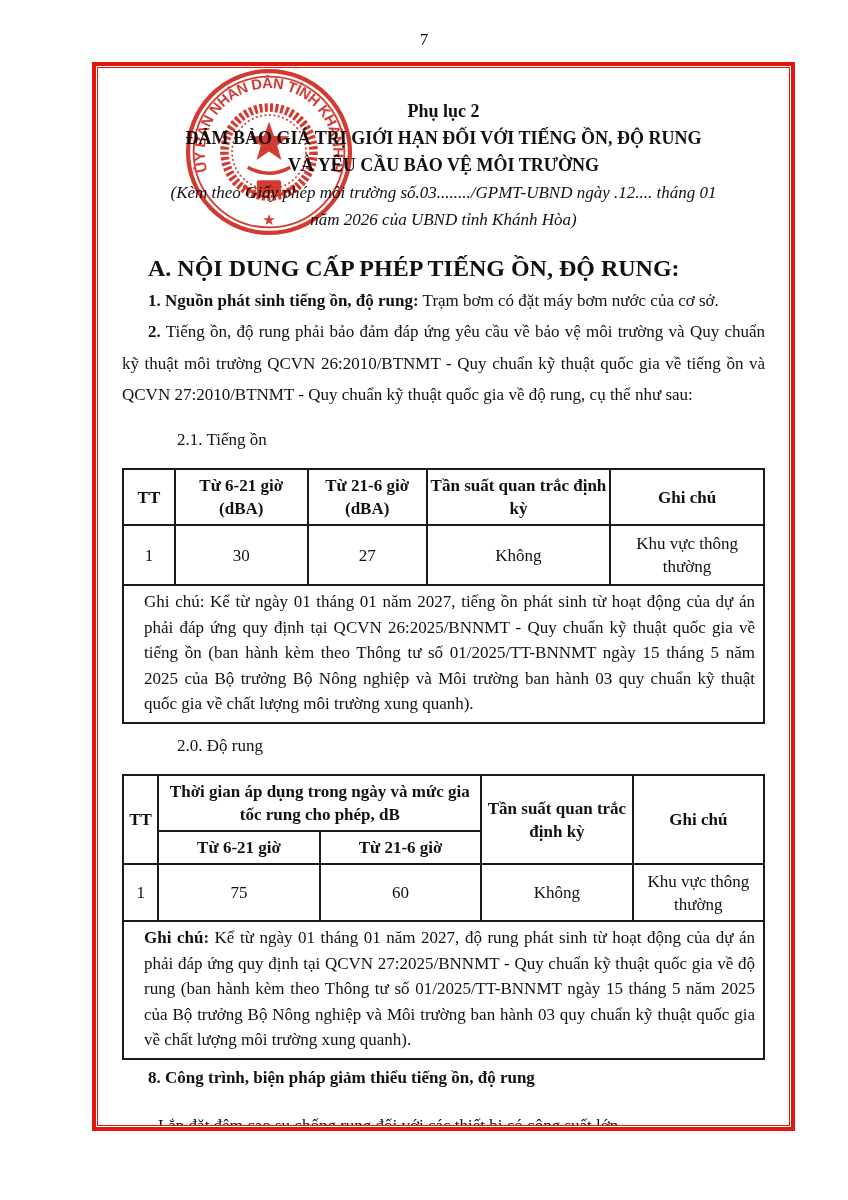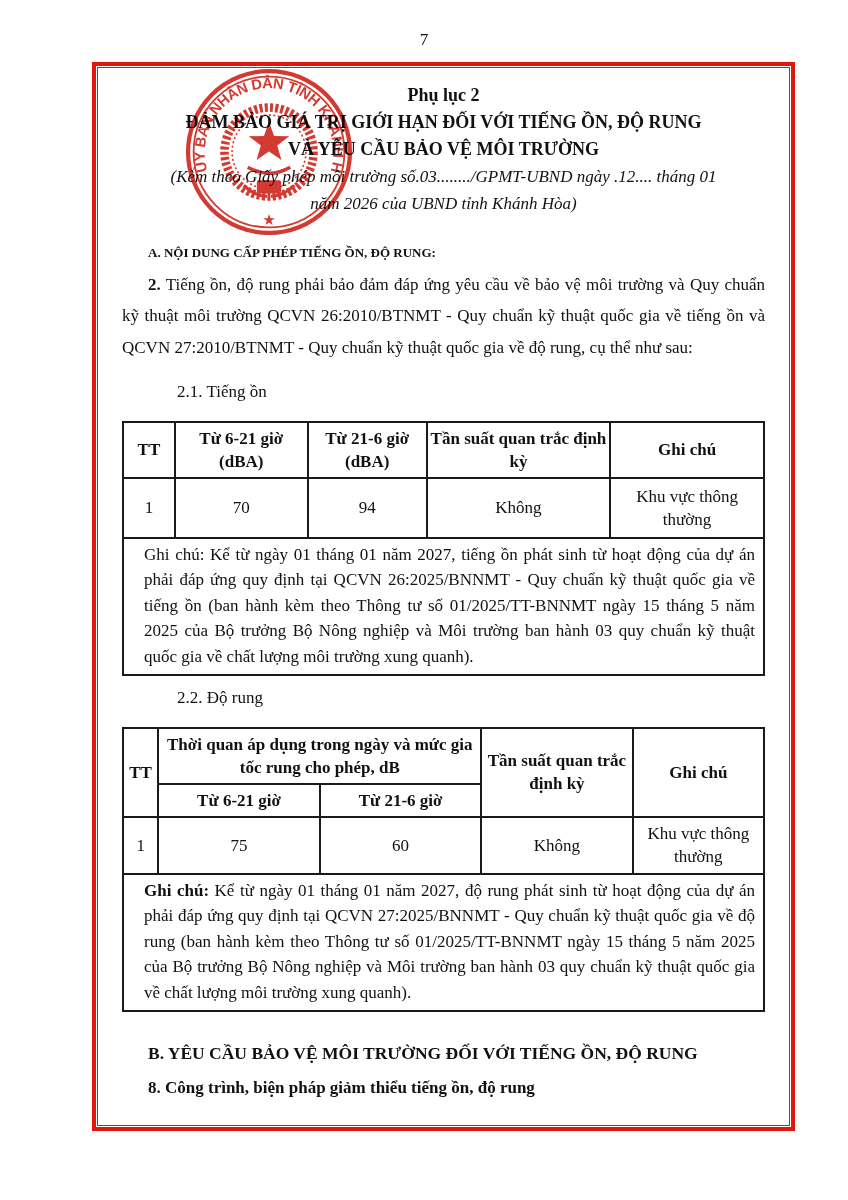--- a/index.html
+++ b/index.html
@@ -20,26 +20,26 @@
     text-align:center;font-size:17px;
   }
   .frame{
     position:absolute;left:92px;top:62px;width:703px;height:1069px;
     border:4px solid var(--red);
   }
   .frame-inner{
     position:absolute;inset:1px;border:1.5px solid var(--red);
     padding:14px 24px 0 24px;overflow:hidden;
   }
-  .doc-header{text-align:center;line-height:27px;}
+  .doc-header{text-align:center;line-height:27px;margin-top:16px;}
   .appendix{font-weight:bold;font-size:18px;}
   .doc-title{font-weight:bold;font-size:18px;}
   .doc-subtitle{font-style:italic;font-size:17px;}
   .section{font-size:17px;line-height:31.5px;}
-  .heading-a{font-weight:bold;margin-top:20px;text-indent:26px;font-size:13px;}
+  .heading-a{font-weight:bold;margin-top:20px;text-indent:26px;font-size:24px;}
   p.para{margin:0;text-indent:26px;text-align:justify;}
   .sub-label{text-indent:42px;margin:13px;}
   table{border-collapse:collapse;width:100%;table-layout:fixed;margin:2px 0 0 0;}
   td,th{border:2px solid var(--tbl);font-size:17px;vertical-align:middle;}
   th{font-weight:bold;text-align:center;padding:4px 2px;line-height:23px;}
   td.val{text-align:center;padding:14px 2px;line-height:23px;}
   td.note-cell{
     text-align:justify;padding:3px 8px 5px 20px;line-height:25.5px;font-size:17px;
   }
   .t1-c1{width:8.1%;} .t1-c2{width:20.7%;} .t1-c3{width:18.6%;}
@@ -66,58 +66,59 @@
     <div class="doc-header">
       <div class="appendix">Phụ lục 2</div>
       <div class="doc-title">ĐẢM BẢO GIÁ TRỊ GIỚI HẠN ĐỐI VỚI TIẾNG ỒN, ĐỘ RUNG</div>
       <div class="doc-title">VÀ YÊU CẦU BẢO VỆ MÔI TRƯỜNG</div>
       <div class="doc-subtitle">(Kèm theo Giấy phép môi trường số.03......../GPMT-UBND ngày .12.... tháng 01</div>
       <div class="doc-subtitle">năm 2026 của UBND tỉnh Khánh Hòa)</div>
     </div>
 
     <div class="section">
       <div class="heading-a">A. NỘI DUNG CẤP PHÉP TIẾNG ỒN, ĐỘ RUNG:</div>
+      <p class="para"><span class="bold-lead">1. Nguồn phát sinh tiếng ồn, độ rung:</span><span> Trạm bơm có đặt máy bơm nước của cơ sở.</span></p>
       <p class="para"><span class="bold-lead">2.</span><span> Tiếng ồn, độ rung phải bảo đảm đáp ứng yêu cầu về bảo vệ môi trường và Quy chuẩn kỹ thuật môi trường QCVN 26:2010/BTNMT - Quy chuẩn kỹ thuật quốc gia về tiếng ồn và QCVN 27:2010/BTNMT - Quy chuẩn kỹ thuật quốc gia về độ rung, cụ thể như sau:</span></p>
       <p class="sub-label">2.1. Tiếng ồn</p>
 
       <table>
         <tbody>
             <tr>
           <th class="t1-c1">TT</th>
           <th class="t1-c2">
                 <span style="display:block">Từ 6-21 giờ</span>
                 <span style="display:block">(dBA)</span>
               </th>
           <th class="t1-c3">
                 <span style="display:block">Từ 21-6 giờ</span>
                 <span style="display:block">(dBA)</span>
               </th>
           <th class="t1-c4">Tần suất quan trắc định kỳ</th>
           <th class="t1-c5">Ghi chú</th>
         </tr>
         <tr>
           <td class="val">1</td>
-          <td class="val">70</td>
-          <td class="val">94</td>
+          <td class="val">30</td>
+          <td class="val">27</td>
           <td class="val">Không</td>
           <td class="val" style="padding:6px 4px;">Khu vực thông thường</td>
         </tr>
         <tr>
           <td class="note-cell" colspan="5">Ghi chú: Kể từ ngày 01 tháng 01 năm 2027, tiếng ồn phát sinh từ hoạt động của dự án phải đáp ứng quy định tại QCVN 26:2025/BNNMT - Quy chuẩn kỹ thuật quốc gia về tiếng ồn (ban hành kèm theo Thông tư số 01/2025/TT-BNNMT ngày 15 tháng 5 năm 2025 của Bộ trưởng Bộ Nông nghiệp và Môi trường ban hành 03 quy chuẩn kỹ thuật quốc gia về chất lượng môi trường xung quanh).</td>
         </tr>
       </tbody>
         </table>
 
-      <p class="sub-label" style="margin-top:6px;">2.2. Độ rung</p>
+      <p class="sub-label" style="margin-top:6px;">2.0. Độ rung</p>
 
       <table>
         <tbody>
             <tr>
           <th class="t2-c1" rowspan="2">TT</th>
-          <th colspan="2" style="width:50.4%">Thời quan áp dụng trong ngày và mức gia tốc rung cho phép, dB</th>
+          <th colspan="2" style="width:50.4%">Thời gian áp dụng trong ngày và mức gia tốc rung cho phép, dB</th>
           <th class="t2-c4" rowspan="2">Tần suất quan trắc định kỳ</th>
           <th class="t2-c5" rowspan="2">Ghi chú</th>
         </tr>
         <tr>
           <th class="t2-c2">Từ 6-21 giờ</th>
           <th class="t2-c3">Từ 21-6 giờ</th>
         </tr>
         <tr>
           <td class="val" style="padding:10px 2px;">1</td>
           <td class="val" style="padding:10px 12px;">75</td>
@@ -126,21 +127,20 @@
           <td class="val" style="padding:2px 4px;">Khu vực thông thường</td>
         </tr>
         <tr>
           <td class="note-cell" colspan="5"><span class="bold-lead">Ghi chú:</span><span> Kể từ ngày 01 tháng 01 năm 2027, độ rung phát sinh từ hoạt động của dự án phải đáp ứng quy định tại QCVN 27:2025/BNNMT - Quy chuẩn kỹ thuật quốc gia về độ rung (ban hành kèm theo Thông tư số 01/2025/TT-BNNMT ngày 15 tháng 5 năm 2025 của Bộ trưởng Bộ Nông nghiệp và Môi trường ban hành 03 quy chuẩn kỹ thuật quốc gia về chất lượng môi trường xung quanh).</span></td>
         </tr>
       </tbody>
         </table>
     </div>
 
     <div class="section">
-      <div class="heading-b">B. YÊU CẦU BẢO VỆ MÔI TRƯỜNG ĐỐI VỚI TIẾNG ỒN, ĐỘ RUNG</div>
       <p class="sub-b">8. Công trình, biện pháp giảm thiểu tiếng ồn, độ rung</p>
       <p class="item-b">- Lắp đặt đệm cao su chống rung đối với các thiết bị có công suất lớn.</p>
     </div>
 
   </div>
 </div>
 
 <svg class="stamp" viewBox="0 0 170 170" aria-hidden="true">
   <defs>
     <path id="seal-arc" d="M 24.8 105.7 A 63.5 63.5 0 1 1 145.2 105.7" fill="none"></path>

